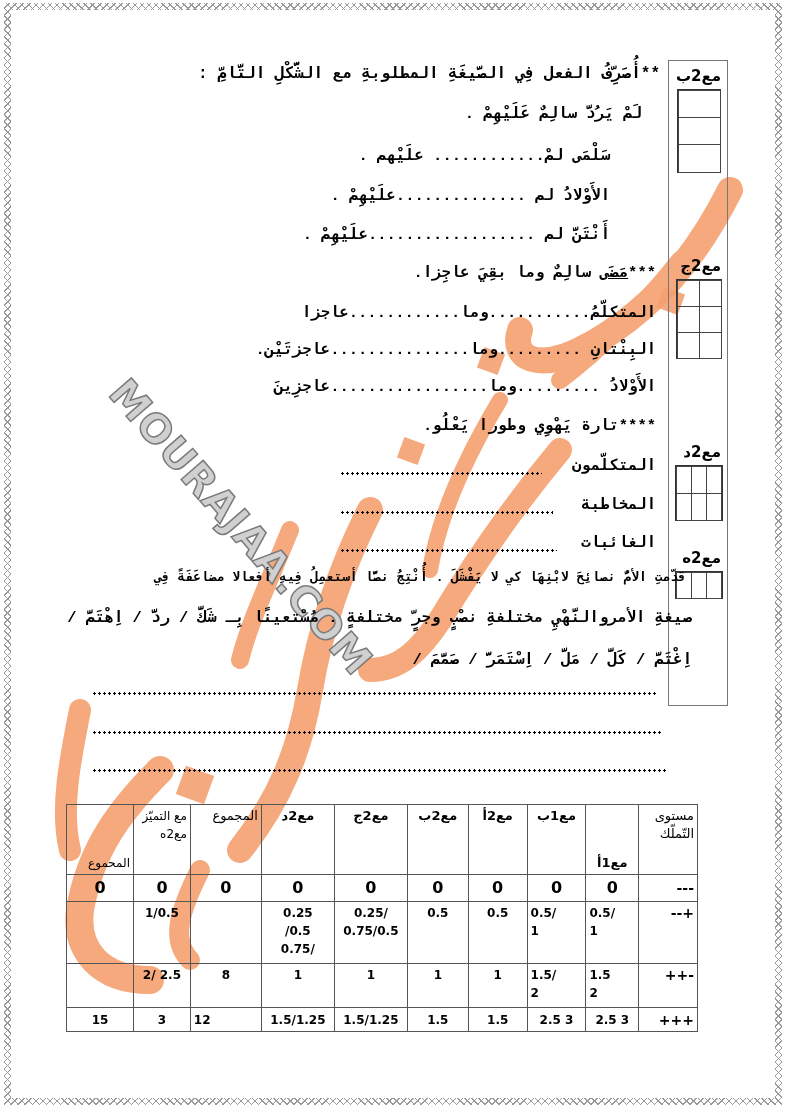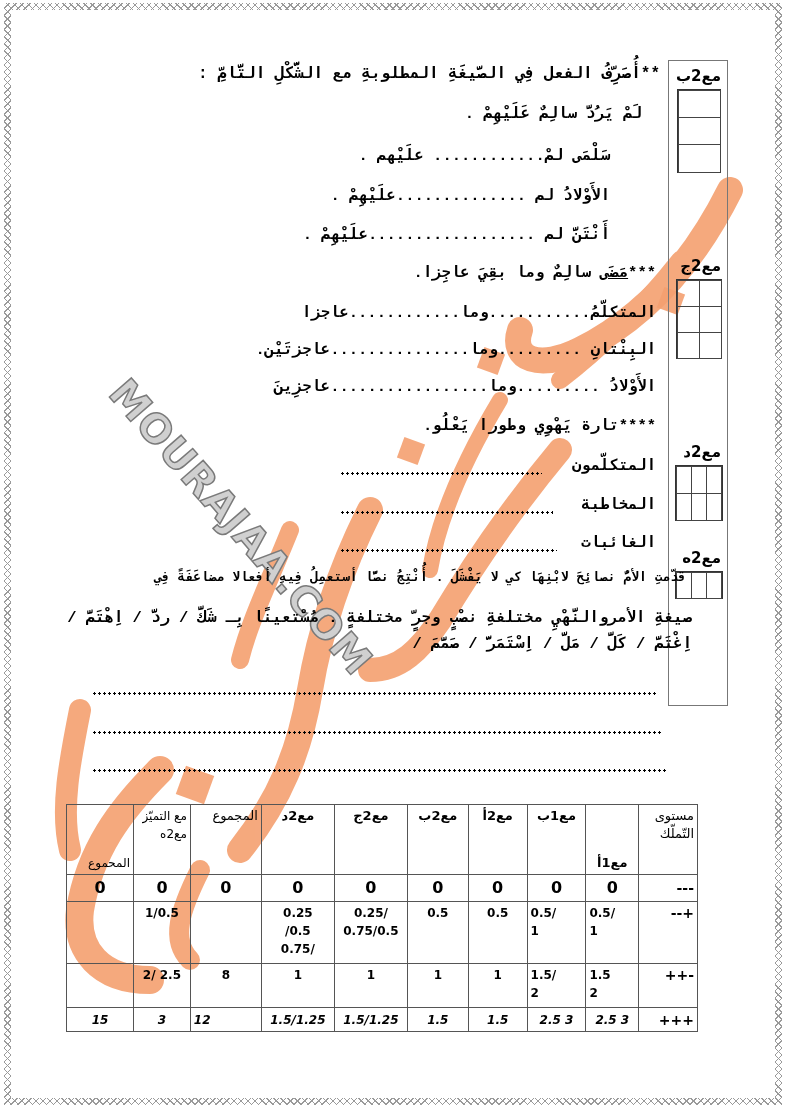--- a/index.html
+++ b/index.html
@@ -54,21 +54,21 @@
       border-collapse: collapse; direction: rtl;
       font-family: "DejaVu Sans", sans-serif; font-weight: bold;
     }
     table.score td, table.score th { border: 1px solid #555; vertical-align: top; font-size: 12px; text-align: center; padding: 2px 3px; line-height: 18px; }
     table.score th { font-weight: bold; font-size: 13px; height: 70px; }
     table.score th.small { font-size: 13px; font-weight: normal; text-align: right; }
     table.score th.low { vertical-align: bottom; }
     table.score tr.r0 td { font-size: 16px; height: 27px; vertical-align: middle; }
     table.score tr.r1 td { height: 62px; }
     table.score tr.r2 td { height: 44px; margin-top: 29px; }
-    table.score tr.r3 td { height: 24px; vertical-align: middle; font-style: italic; }
+    table.score tr.r3 td { height: 24px; vertical-align: middle; }
     .lvl { font-size: 14px !important; text-align: right !important; }
   </style>
 </head>
 <body>
 
 <div class="page-border"></div>
 
 <svg class="wm-orange" viewBox="0 0 740 900">
   <g fill="none" stroke="#f4a070" stroke-linecap="round" stroke-linejoin="round" opacity="0.9">
     <path d="M690 40 C650 120 600 170 540 200 C500 220 470 210 480 180" stroke-width="26"></path>
@@ -143,21 +143,21 @@
 <div class="rtl" style="right:134px; top:416px;">****تارة يَهْوِي وطورا يَعْلُو.</div>
 <div class="rtl" style="right:134px; top:456px;">المتكلّمون</div>
 <div class="dotline" style="left:340px; width:202px; top:472px;"></div>
 <div class="rtl" style="right:134px; top:495px;">المخاطبة</div>
 <div class="dotline" style="left:340px; width:213px; top:511px;"></div>
 <div class="rtl" style="right:134px; top:533px;">الغائبات</div>
 <div class="dotline" style="left:340px; width:217px; top:549px;"></div>
 
 <div class="rtl" style="right:104px; top:569px; font-size:13px;">قدّمتِ الأمُّ نصائِحَ لابْنِهَا كي لا يَفْشَلَ . أُنْتِجُ نصًّا أستعمِلُ فِيهِ أفعالا مضاعَفَةً فِي</div>
 <div class="rtl" style="right:98px; top:608px; font-size:15.5px;">صيغةِ الأمروالنَّهْيِ  مختلفةِ نصْبٍ وجرٍّ مختلفةٍ . مُسْتعينًا بِـ شَكَّ / ردَّ / اِهْتَمَّ /</div>
-<div class="rtl" style="right:98px; top:634px; font-size:15.5px;text-align:center;">اِغْتَمَّ / كَلَّ / مَلَّ  / اِسْتَمَرَّ / صَمَّمَ /</div>
+<div class="rtl" style="right:98px; top:650px; font-size:15.5px;text-align:center;">اِغْتَمَّ / كَلَّ / مَلَّ  / اِسْتَمَرَّ / صَمَّمَ /</div>
 
 <div class="dotline" style="left:92px; width:566px; top:692px;"></div>
 <div class="dotline" style="left:92px; width:570px; top:731px;"></div>
 <div class="dotline" style="left:92px; width:576px; top:769px;"></div>
 
 <table class="score">
   <tbody>
       <tr>
     <th class="small" style="width:58px;">مستوى التّملّك</th>
     <th class="low" style="width:52px;">مع1أ</th>

